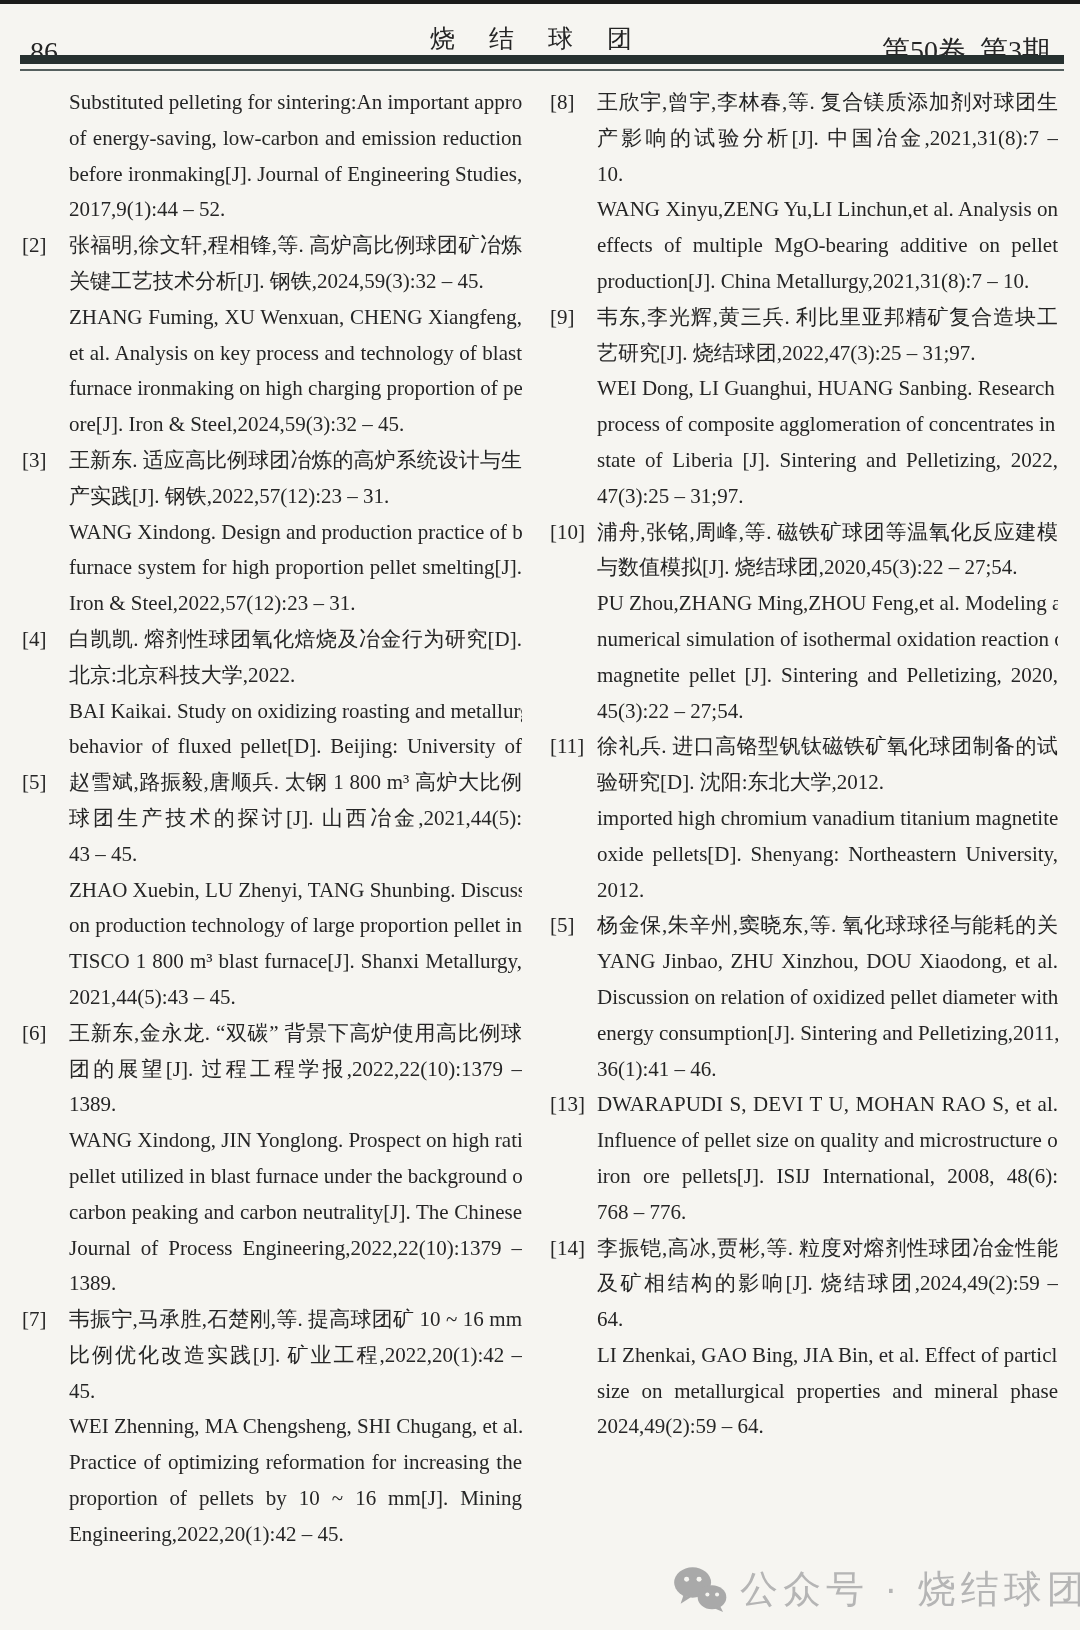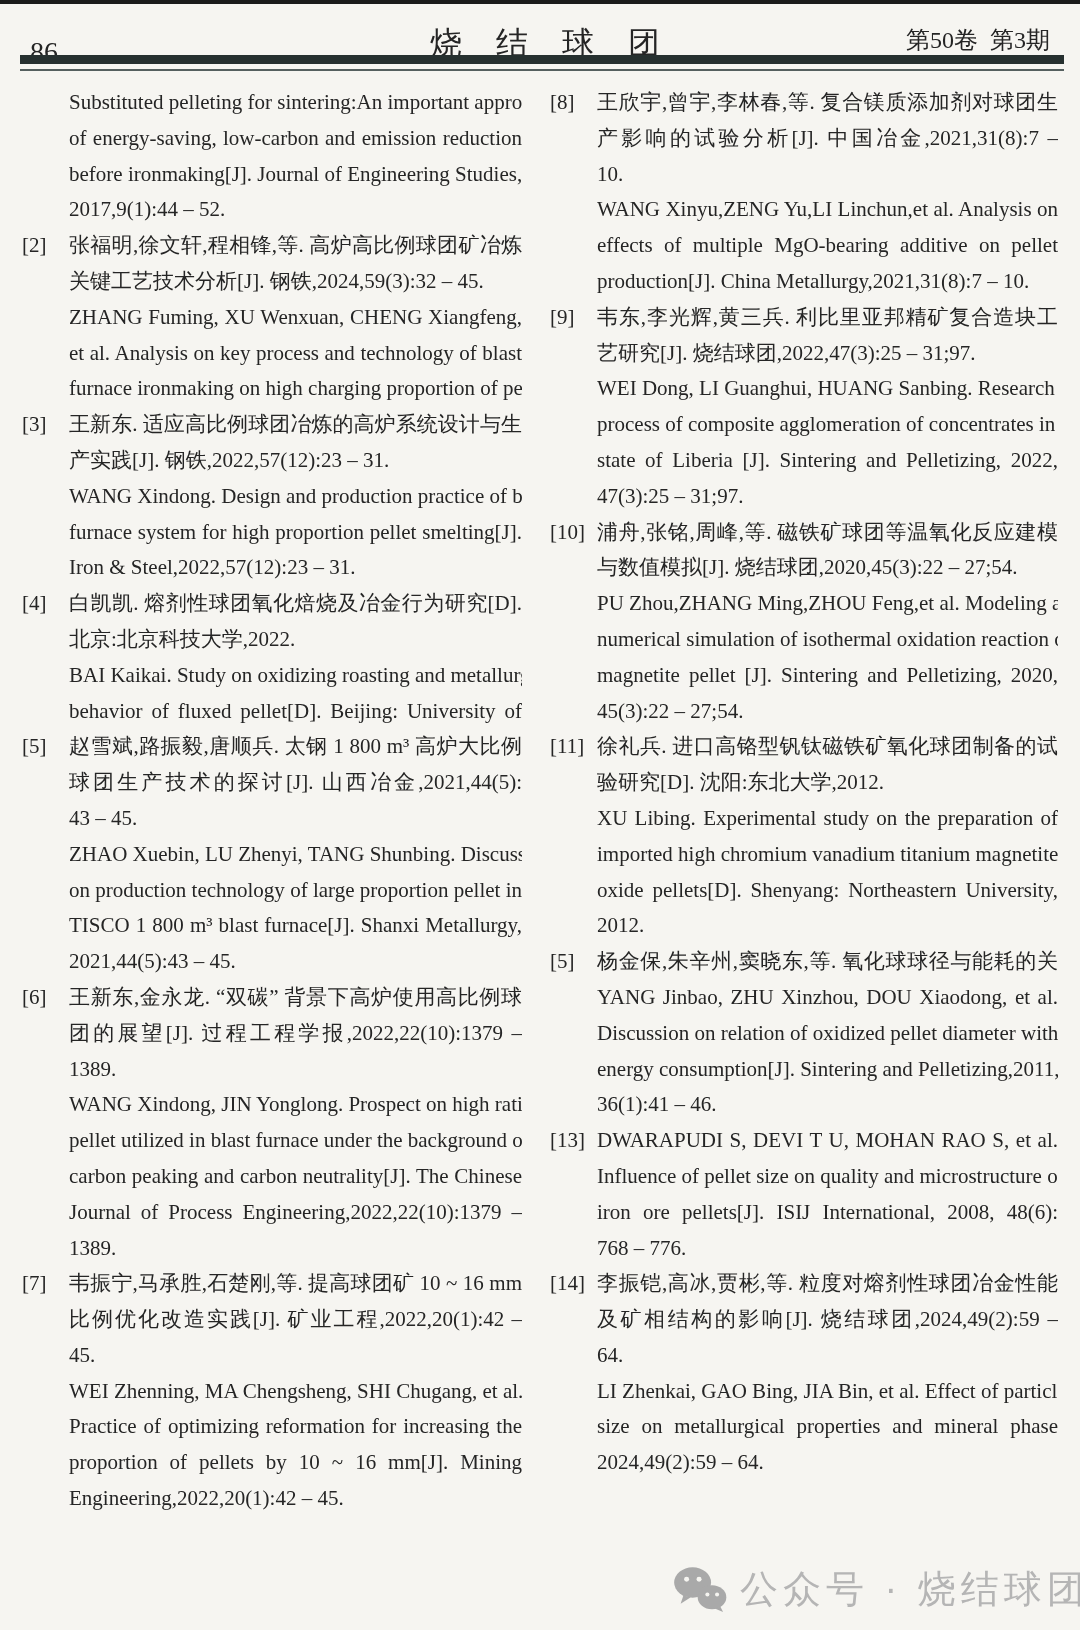--- a/index.html
+++ b/index.html
@@ -4,22 +4,22 @@
 <style>
   html,body{margin:0;padding:0;}
   body{
     width:1080px;height:1630px;position:relative;overflow:hidden;
     background:#f6f5f1;color:#252525;
     font-family:"Liberation Serif","DejaVu Serif",serif;
   }
   .scan-topline{position:absolute;top:0;left:0;width:100%;height:4px;background:#1b1b1b;}
   .hdr{position:absolute;top:12px;left:0;right:0;height:44px;}
   .pageno{position:absolute;left:30px;top:24px;font-size:28px;}
-  .jtitle{position:absolute;left:430px;top:10px;font-size:32px;letter-spacing:34px;white-space:nowrap;}
-  .issue{position:absolute;right:30px;top:12px;font-size:24px;white-space:pre;}
+  .jtitle{position:absolute;left:430px;top:10px;font-size:25px;letter-spacing:34px;white-space:nowrap;}
+  .issue{position:absolute;right:30px;top:20px;font-size:28px;white-space:pre;}
   .rule-thick{position:absolute;top:55px;left:20px;right:16px;height:9px;background:#26302f;}
   .rule-thin{position:absolute;top:69px;left:20px;right:16px;height:2px;background:#55605f;}
 
   .cols{position:absolute;top:85px;left:22px;right:22px;display:flex;gap:28px;}
   .col{min-width:0;}
   .col-left{width:500px;}
   .col-right{width:508px;}
 
   .ref{display:flex;}
   .ref-label{flex:none;width:47px;font-size:21px;line-height:35.8px;}
@@ -60,20 +60,21 @@
         </div>
       </div>
       <div class="ref">
         <div class="ref-label">[2]</div>
         <div class="ref-body">
           <div class="line j">张福明,徐文轩,程相锋,等. 高炉高比例球团矿冶炼</div>
           <div class="line">关键工艺技术分析[J]. 钢铁,2024,59(3):32 – 45.</div>
           <div class="line j">ZHANG Fuming, XU Wenxuan, CHENG Xiangfeng,</div>
           <div class="line j">et al. Analysis on key process and technology of blast</div>
           <div class="line j">furnace ironmaking on high charging proportion of pellet</div>
+          <div class="line">ore[J]. Iron &amp; Steel,2024,59(3):32 – 45.</div>
         </div>
       </div>
       <div class="ref">
         <div class="ref-label">[3]</div>
         <div class="ref-body">
           <div class="line j">王新东. 适应高比例球团冶炼的高炉系统设计与生</div>
           <div class="line">产实践[J]. 钢铁,2022,57(12):23 – 31.</div>
           <div class="line j">WANG Xindong. Design and production practice of blast</div>
           <div class="line j">furnace system for high proportion pellet smelting[J].</div>
           <div class="line">Iron &amp; Steel,2022,57(12):23 – 31.</div>
@@ -158,21 +159,20 @@
           <div class="line j">numerical simulation of isothermal oxidation reaction of</div>
           <div class="line j">magnetite pellet [J]. Sintering and Pelletizing, 2020,</div>
           <div class="line">45(3):22 – 27;54.</div>
         </div>
       </div>
       <div class="ref">
         <div class="ref-label">[11]</div>
         <div class="ref-body">
           <div class="line j">徐礼兵. 进口高铬型钒钛磁铁矿氧化球团制备的试</div>
           <div class="line">验研究[D]. 沈阳:东北大学,2012.</div>
-          <div class="line j">XU Libing. Experimental study on the preparation of</div>
           <div class="line j">imported high chromium vanadium titanium magnetite</div>
           <div class="line j">oxide pellets[D]. Shenyang: Northeastern University,</div>
           <div class="line">2012.</div>
         </div>
       </div>
       <div class="ref">
         <div class="ref-label">[5]</div>
         <div class="ref-body">
           <div class="line j">杨金保,朱辛州,窦晓东,等. 氧化球球径与能耗的关</div>
           <div class="line j">YANG Jinbao, ZHU Xinzhou, DOU Xiaodong, et al.</div>

